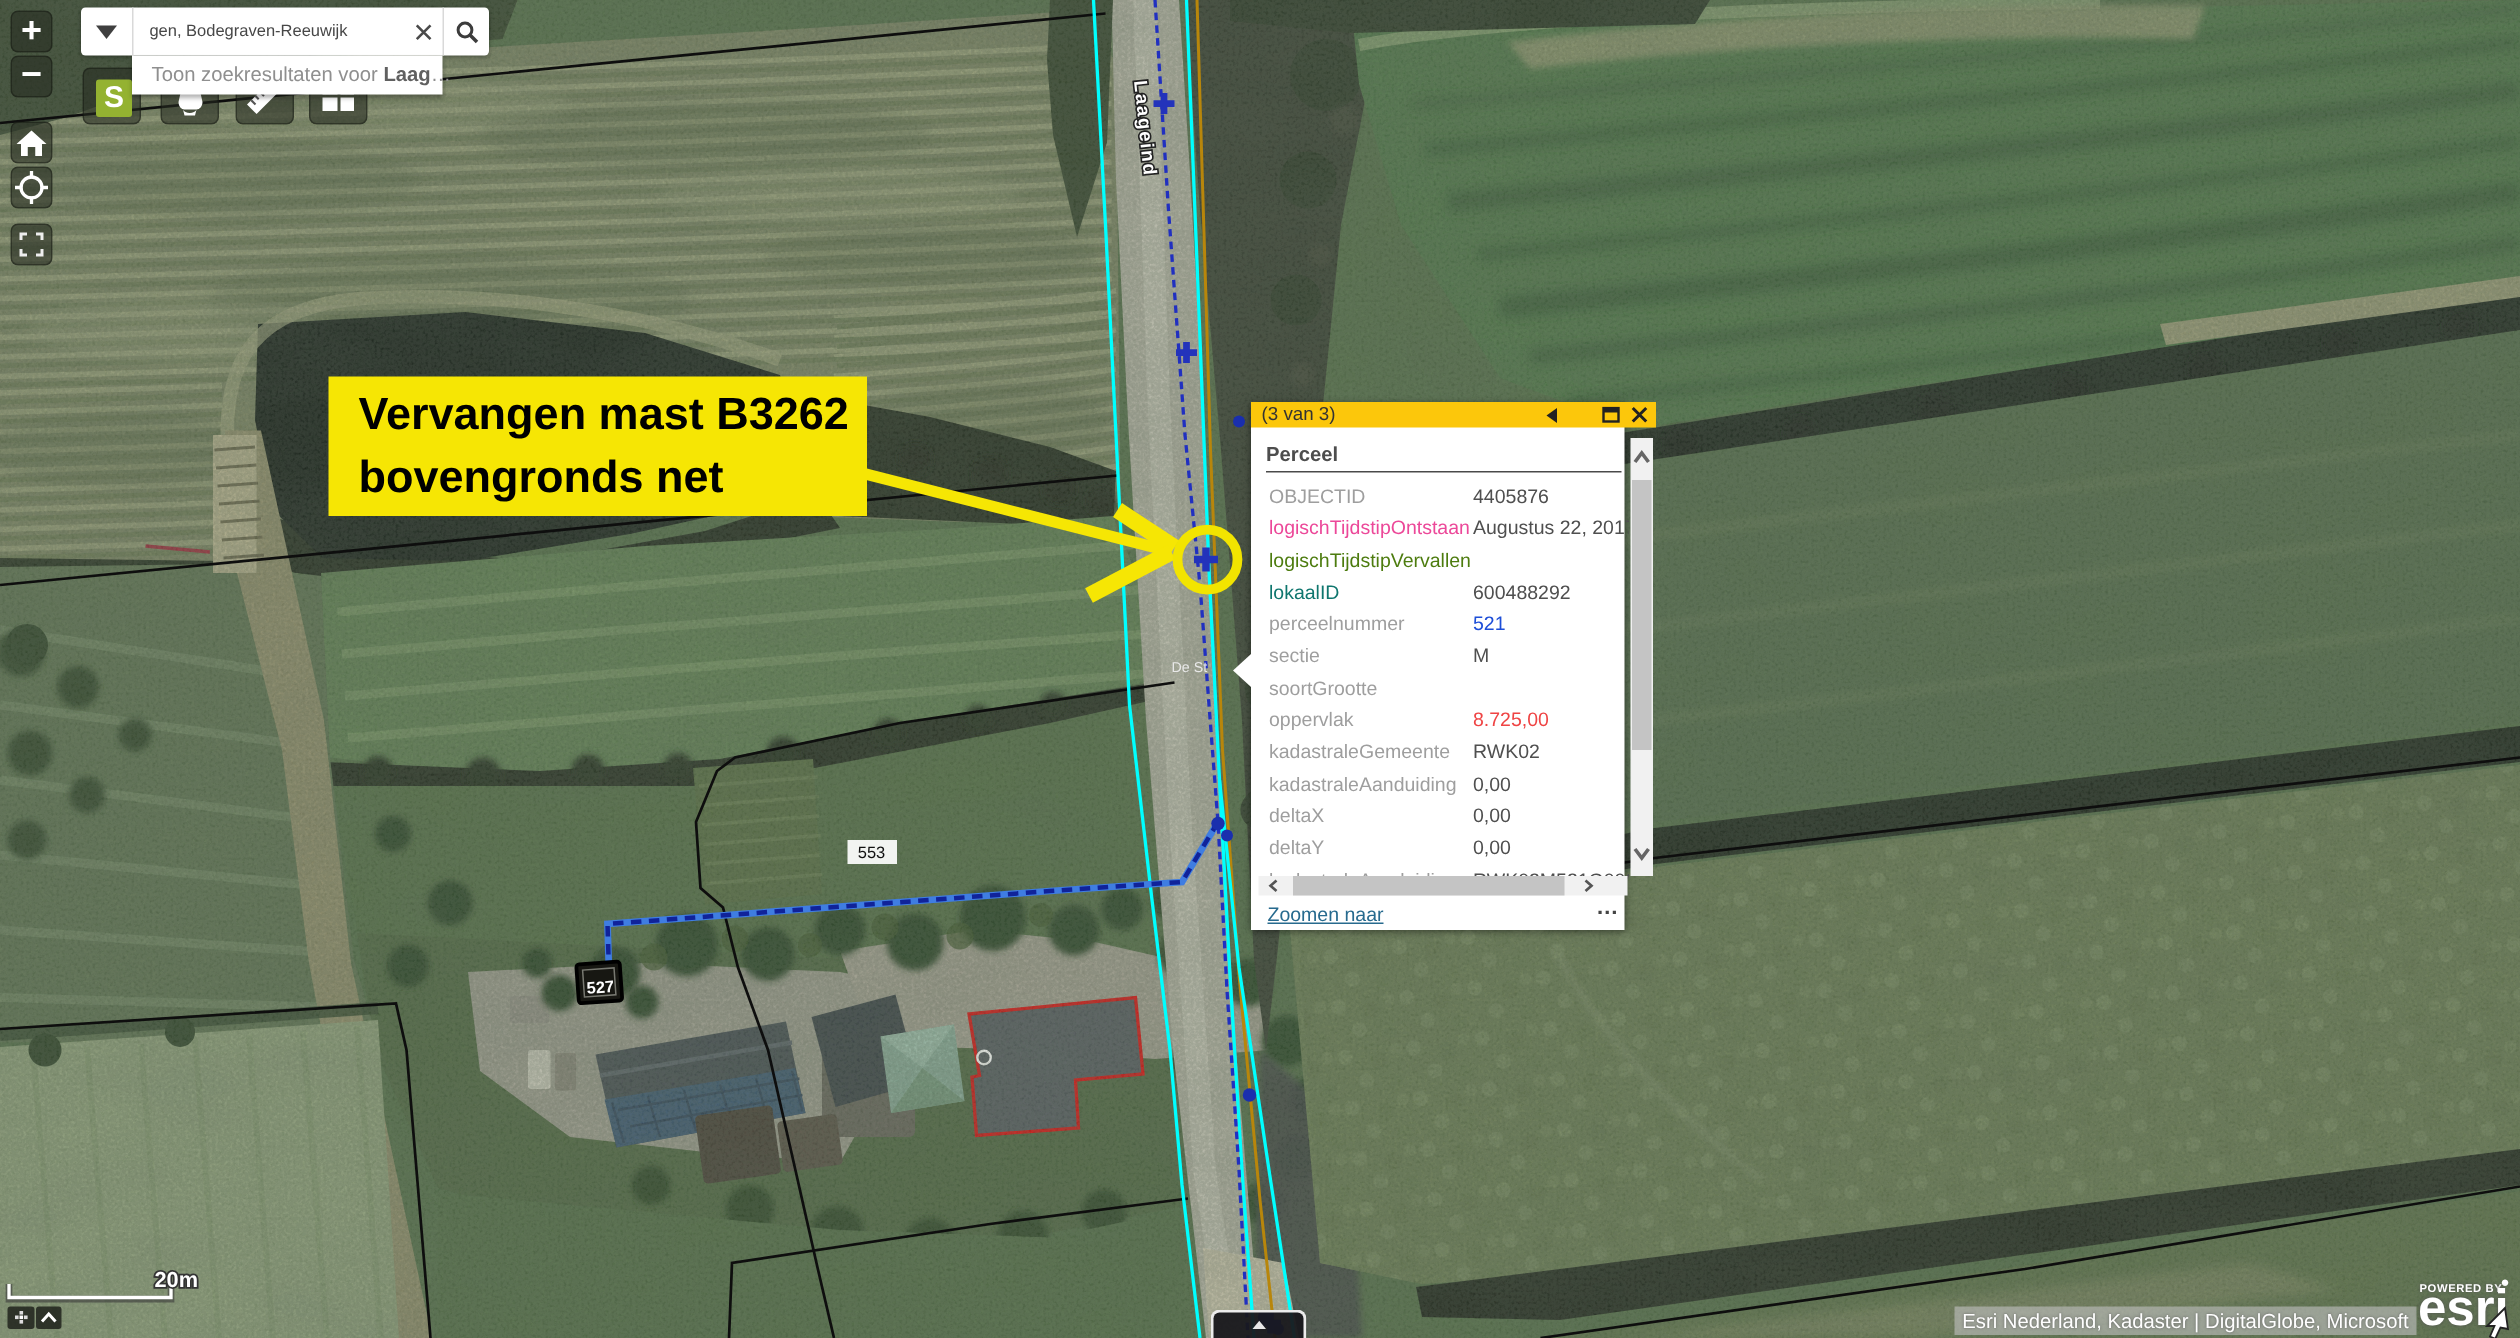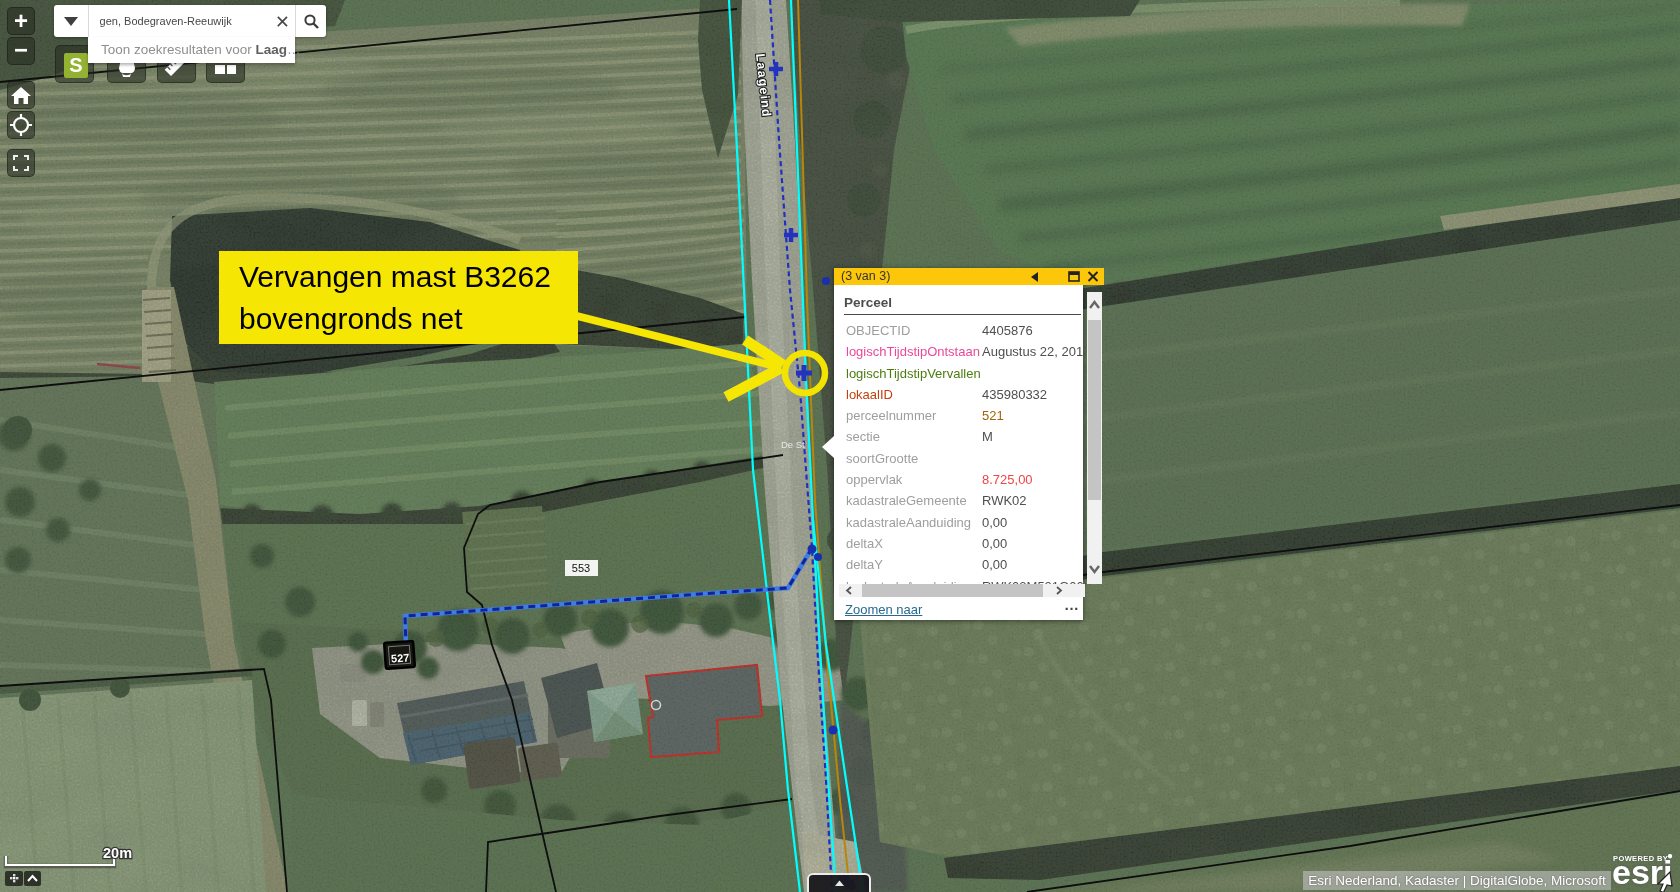--- a/index.html
+++ b/index.html
@@ -566,21 +566,21 @@
 <div class="mbtn" style="left:206px;top:45px;width:39px;height:38px">
 <svg width="37" height="36" viewBox="0 0 37 36">
           <rect x="8" y="9" width="10" height="8" fill="#fff"></rect>
           <rect x="20" y="9" width="9" height="8" fill="#fff"></rect>
           <rect x="8" y="19" width="10" height="9" fill="#fff"></rect>
           <rect x="20" y="19" width="9" height="9" fill="#fff"></rect>
         </svg></div>
 
 <div class="abs" style="left:64px;top:53px;width:24px;height:25px;background:#94b231;color:#fff;font-weight:bold;font-size:20px;text-align:center;line-height:25px;border-radius:2px">S</div>
 
-<div class="abs" style="left:219px;top:251px;width:359px;height:93px;background:#f6e604;color:#000;font-weight:normal;font-size:30px;line-height:42px;padding:5px 0 0 20px;box-sizing:border-box;white-space:nowrap">Vervangen mast B3262<br>bovengronds net</div>
+<div class="abs" style="left:219px;top:251px;width:359px;height:93px;background:#f6e604;color:#000;font-weight:bold;font-size:30px;line-height:42px;padding:5px 0 0 20px;box-sizing:border-box;white-space:nowrap">Vervangen mast B3262<br>bovengronds net</div>
 
 <svg class="abs" style="left:0;top:836px" width="160" height="40" viewBox="0 0 160 40">
 <path d="M6 20 V30 H114 V20" fill="none" stroke="#3a3a3a" stroke-width="4.5" opacity=".6"></path>
 <path d="M6 20 V29 H114 V20" fill="none" stroke="#fff" stroke-width="2.2"></path>
 <text x="103" y="22" font-size="14.5" font-weight="bold" fill="#fff" stroke="#333" stroke-width="2.4" paint-order="stroke">20m</text>
 </svg>
 
 <div class="abs" style="left:5px;top:871px;width:18px;height:15px;background:rgba(25,28,22,.8);border-radius:2px">
 <svg width="18" height="15" viewBox="0 0 18 15">
           <g fill="#ddd">
@@ -635,22 +635,22 @@
 </div>
 
 <div class="abs" style="left:10px;top:27px;font-size:13.5px;font-weight:bold;color:#4d4d4d">Perceel</div>
 
 <div class="abs" style="left:10px;top:46px;width:237px;height:0;border-top:1.6px solid #4a4a4a"></div>
 
 <div class="abs" style="left:12px;top:52px;width:240px;height:266px;overflow:hidden;font-size:13px">
 <div style="line-height:21.3px"><span style="color:#9e9e9e">OBJECTID</span><span class="abs" style="left:136px;color:#4f4f4f">4405876</span></div>
 <div style="line-height:21.3px;position:relative"><span style="color:#ec4899">logischTijdstipOntstaan</span><span class="abs" style="left:136px;top:0;color:#4f4f4f;white-space:nowrap">Augustus 22, 2017</span></div>
 <div style="line-height:21.3px;color:#4d7c0f">logischTijdstipVervallen</div>
-<div style="line-height:21.3px;position:relative"><span style="color:#c2410c">lokaalID</span><span class="abs" style="left:136px;top:0;color:#4f4f4f">435980332</span></div>
-<div style="line-height:21.3px;position:relative"><span style="color:#9e9e9e">perceelnummer</span><span class="abs" style="left:136px;top:0;color:#a16207">521</span></div>
+<div style="line-height:21.3px;position:relative"><span style="color:#0f766e">lokaalID</span><span class="abs" style="left:136px;top:0;color:#4f4f4f">600488292</span></div>
+<div style="line-height:21.3px;position:relative"><span style="color:#9e9e9e">perceelnummer</span><span class="abs" style="left:136px;top:0;color:#1d4ed8">521</span></div>
 <div style="line-height:21.3px;position:relative"><span style="color:#9e9e9e">sectie</span><span class="abs" style="left:136px;top:0;color:#4f4f4f">M</span></div>
 <div style="line-height:21.3px;color:#9e9e9e">soortGrootte</div>
 <div style="line-height:21.3px;position:relative"><span style="color:#9e9e9e">oppervlak</span><span class="abs" style="left:136px;top:0;color:#ef4444">8.725,00</span></div>
 <div style="line-height:21.3px;position:relative"><span style="color:#9e9e9e">kadastraleGemeente</span><span class="abs" style="left:136px;top:0;color:#4f4f4f">RWK02</span></div>
 <div style="line-height:21.3px;position:relative"><span style="color:#9e9e9e">kadastraleAanduiding</span><span class="abs" style="left:136px;top:0;color:#4f4f4f">0,00</span></div>
 <div style="line-height:21.3px;position:relative"><span style="color:#9e9e9e">deltaX</span><span class="abs" style="left:136px;top:0;color:#4f4f4f">0,00</span></div>
 <div style="line-height:21.3px;position:relative"><span style="color:#9e9e9e">deltaY</span><span class="abs" style="left:136px;top:0;color:#4f4f4f">0,00</span></div>
 <div style="line-height:21.3px;position:relative"><span style="color:#9e9e9e">kadastraleAanduiding</span><span class="abs" style="left:136px;top:0;color:#4f4f4f">RWK02M521G0000</span></div>
 </div>
 

